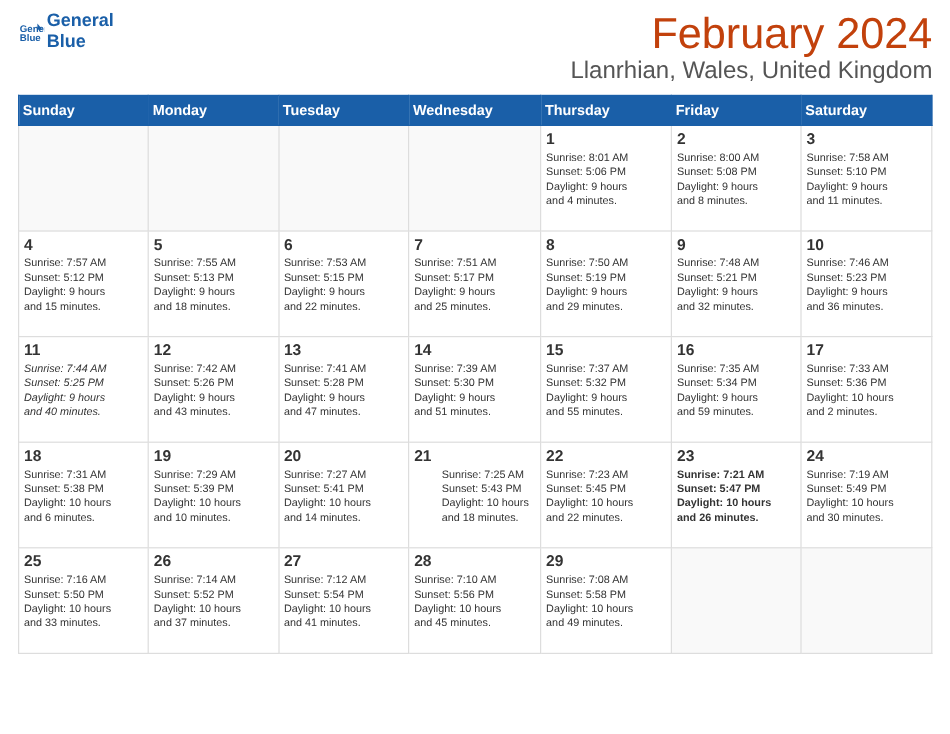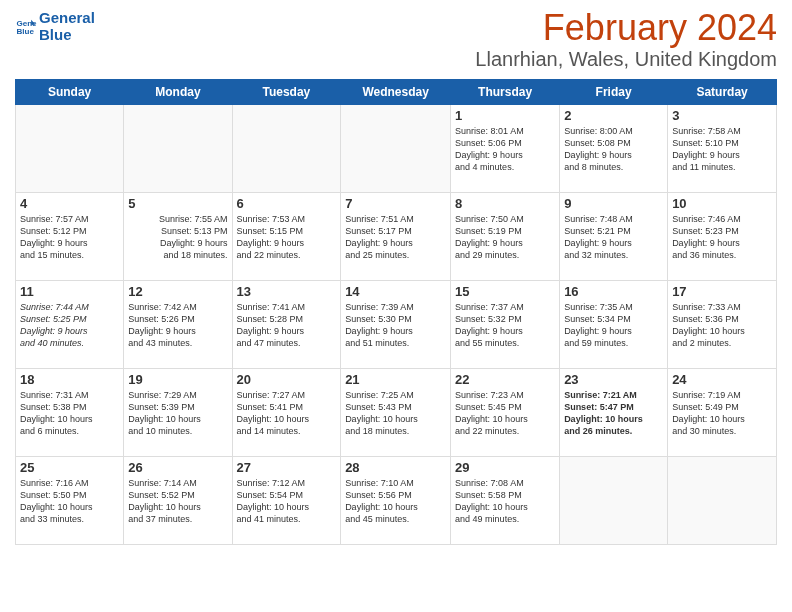--- a/index.html
+++ b/index.html
@@ -14,21 +14,21 @@
     
     .title-section { text-align: right; }
     .month-year { font-size: 36px; font-weight: 300; color: #c2410c; line-height: 1; }
     .location { font-size: 20px; color: #555; margin-top: 2px; }
     
     .calendar { width: 100%; border-collapse: collapse; }
     
     .calendar th {
       background-color: #1a5fa8;
       color: white;
-      text-align: center;
+      text-align: left;
       padding: 5px 3px;
       font-size: 12px;
       font-weight: bold;
       border: 1px solid #1a5fa8;
     }
     
     .calendar td {
       vertical-align: top;
       border: 1px solid #ddd;
       padding: 3px 4px;
@@ -116,21 +116,21 @@
         <tr>
           <td>
             <span class="day-num">4</span>
             <div class="day-info" style="white-space: pre-line;">Sunrise: 7:57 AM
 Sunset: 5:12 PM
 Daylight: 9 hours
 and 15 minutes.</div>
           </td>
           <td>
             <span class="day-num">5</span>
-            <div class="day-info" style="white-space: pre-line; text-align: right;">Sunrise: 7:55 AM
+            <div class="day-info" style="white-space: pre-line;">Sunrise: 7:55 AM
 Sunset: 5:13 PM
 Daylight: 9 hours
 and 18 minutes.</div>
           </td>
           <td>
             <span class="day-num">6</span>
             <div class="day-info" style="white-space: pre-line;">Sunrise: 7:53 AM
 Sunset: 5:15 PM
 Daylight: 9 hours
 and 22 minutes.</div>
@@ -232,21 +232,21 @@
           </td>
           <td>
             <span class="day-num">20</span>
             <div class="day-info" style="white-space: pre-line;">Sunrise: 7:27 AM
 Sunset: 5:41 PM
 Daylight: 10 hours
 and 14 minutes.</div>
           </td>
           <td>
             <span class="day-num">21</span>
-            <div class="day-info" style="white-space: pre-line;">Sunrise: 7:25 AM
+            <div class="day-info" style="white-space: pre-line; margin-left: 23px;">Sunrise: 7:25 AM
 Sunset: 5:43 PM
 Daylight: 10 hours
 and 18 minutes.</div>
           </td>
           <td>
             <span class="day-num">22</span>
             <div class="day-info" style="white-space: pre-line;">Sunrise: 7:23 AM
 Sunset: 5:45 PM
 Daylight: 10 hours
 and 22 minutes.</div>

